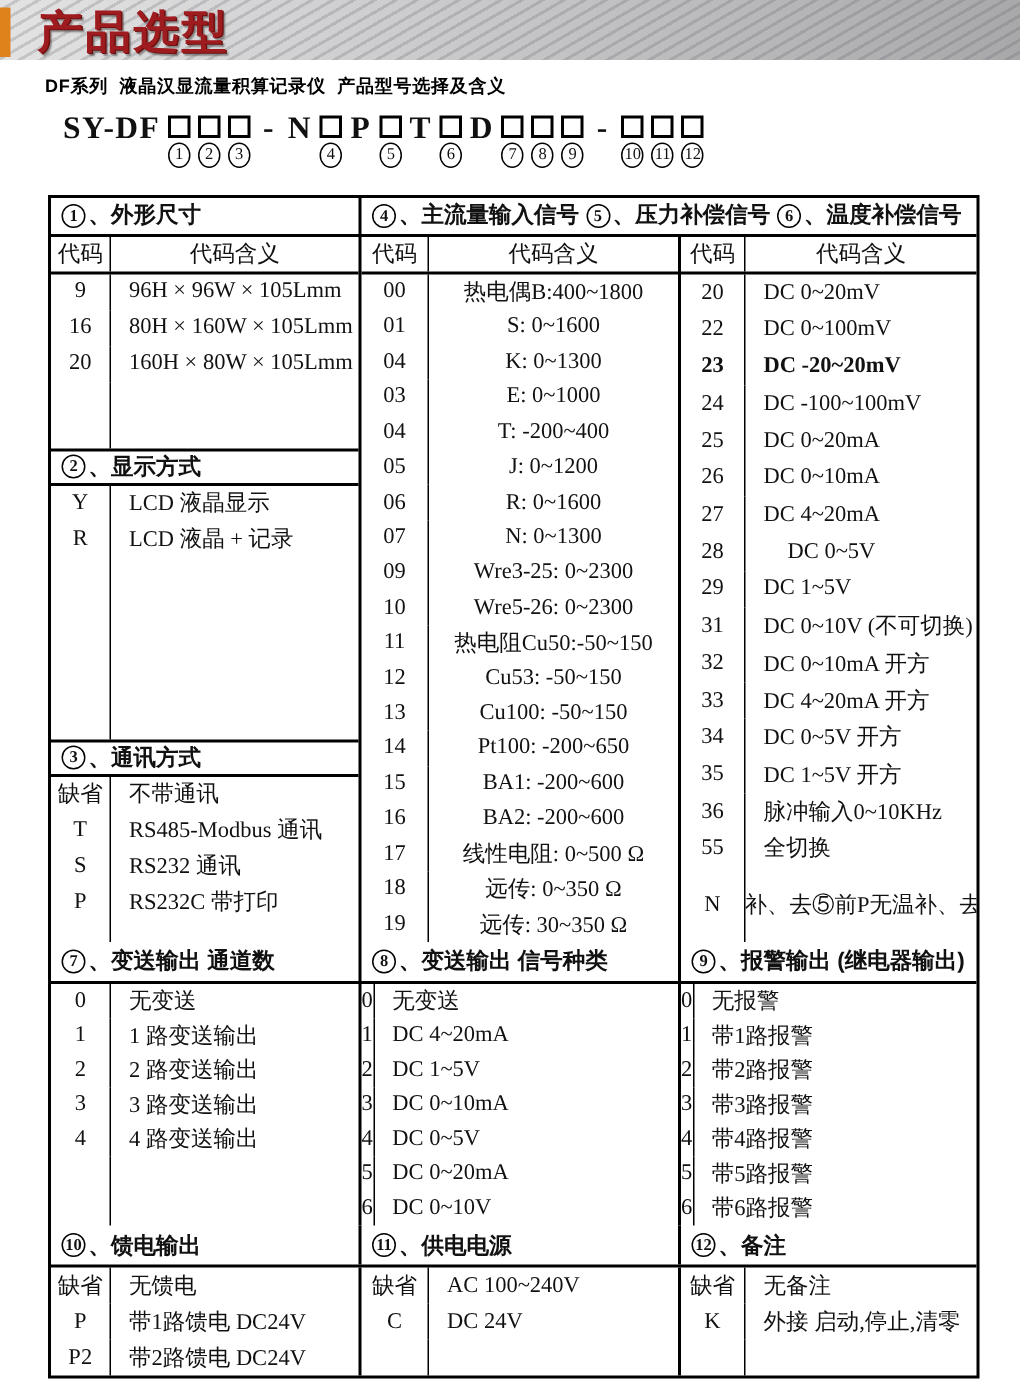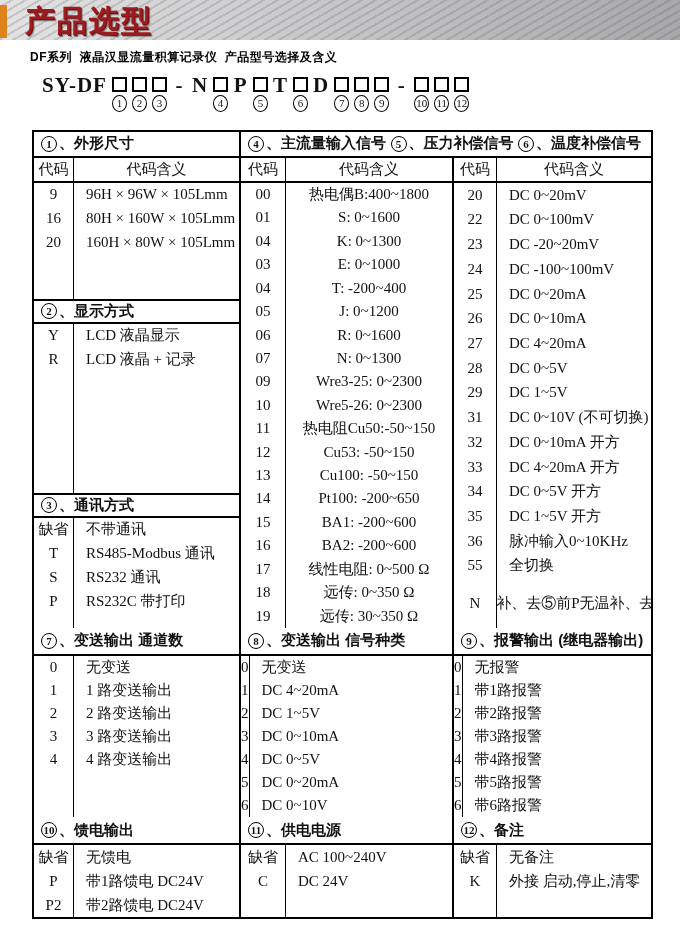--- a/index.html
+++ b/index.html
@@ -371,41 +371,41 @@
       </div>
       <div class="rows grow">
           <div class="row" style="flex: 1 1 0%;">
             <span class="code">20</span>
             <span class="meaning">DC 0~20mV</span>
           </div>
           <div class="row" style="flex: 1 1 0%;">
             <span class="code">22</span>
             <span class="meaning">DC 0~100mV</span>
           </div>
-          <div class="row" style="flex: 1 1 0%;">
+          <div class="row" style="flex: 1 1 0%; font-weight: bold;">
             <span class="code">23</span>
             <span class="meaning">DC -20~20mV</span>
           </div>
           <div class="row" style="flex: 1 1 0%;">
             <span class="code">24</span>
             <span class="meaning">DC -100~100mV</span>
           </div>
           <div class="row" style="flex: 1 1 0%;">
             <span class="code">25</span>
             <span class="meaning">DC 0~20mA</span>
           </div>
           <div class="row" style="flex: 1 1 0%;">
             <span class="code">26</span>
             <span class="meaning">DC 0~10mA</span>
           </div>
           <div class="row" style="flex: 1 1 0%;">
             <span class="code">27</span>
             <span class="meaning">DC 4~20mA</span>
           </div>
-          <div class="row" style="flex: 1 1 0%;">
+          <div class="row" style="flex: 1 1 0%; gap: 16px;">
             <span class="code">28</span>
             <span class="meaning">DC 0~5V</span>
           </div>
           <div class="row" style="flex: 1 1 0%;">
             <span class="code">29</span>
             <span class="meaning">DC 1~5V</span>
           </div>
           <div class="row" style="flex: 1 1 0%;">
             <span class="code">31</span>
             <span class="meaning">DC 0~10V (不可切换)</span>

